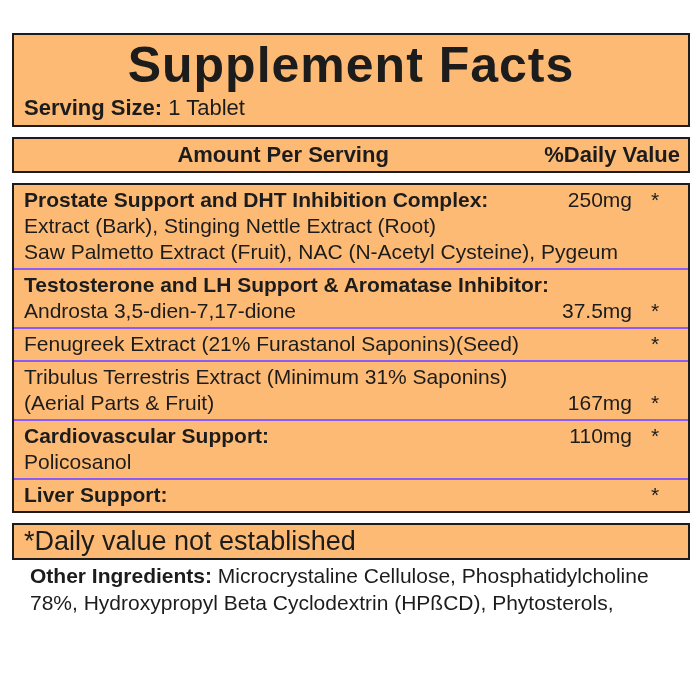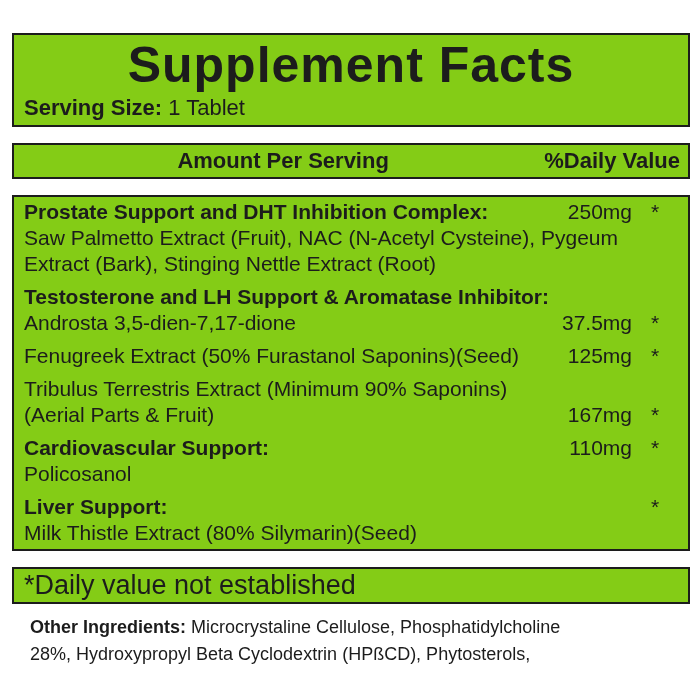--- a/index.html
+++ b/index.html
@@ -10,24 +10,24 @@
     color: #1c1c1c;
     -webkit-font-smoothing: antialiased;
   }
   .label-wrap {
     position: absolute;
     left: 12px; top: 33px;
     width: 678px;
   }
   .box {
     border: 2px solid #1c1c1c;
-    background: #84cc16;
+    background: #fdba74;
     box-sizing: border-box;
   }
-  .box + .box { margin-top: 16px; }
+  .box + .box { margin-top: 10px; }
 
   
   .title-box { padding: 2px 10px 4px; }
   .sf-title {
     text-align: center;
     font-weight: bold;
     font-size: 50px;
     line-height: 56px;
     letter-spacing: 1px;
     white-space: nowrap;
@@ -55,39 +55,39 @@
   }
   .hdr-amount { flex: 1; text-align: center; }
   .hdr-dv { text-align: right; }
 
   
   .section {
     padding: 2px 10px 3px;
     font-size: 21px;
     line-height: 26px;
   }
-  .section + .section { border-top: 2px solid #84cc16; }
+  .section + .section { border-top: 2px solid #8b5cf6; }
   .row { display: flex; align-items: center; }
   .name { flex: 1; white-space: nowrap; }
   .amt { text-align: right; min-width: 80px; white-space: nowrap; }
   .star { width: 46px; text-align: center; white-space: nowrap; }
   .subline { white-space: nowrap; }
 
   
   .footnote-box {
     padding: 3px 10px 4px;
     font-size: 27px;
     line-height: 26px;
     white-space: nowrap;
   }
 
   
   .other-ing {
-    margin: 10px 6px 0 18px;
-    font-size: 18px;
+    margin: 2px 6px 0 18px;
+    font-size: 21px;
     line-height: 27px;
   }
   .other-ing div { white-space: nowrap; }
 </style>
 </head>
 <body>
 
 <div class="label-wrap">
 
   <div class="box title-box">
@@ -108,43 +108,42 @@
   </div>
 
   <div class="box">
 
     <div class="section">
       <div class="row">
         <span class="name b">Prostate Support and DHT Inhibition Complex:</span>
         <span class="amt">250mg</span>
         <span class="star">*</span>
       </div>
+      <div class="subline">Extract (Bark), Stinging Nettle Extract (Root)</div>
       <div class="subline">Saw Palmetto Extract (Fruit), NAC (N-Acetyl Cysteine), Pygeum</div>
-      <div class="subline">Extract (Bark), Stinging Nettle Extract (Root)</div>
     </div>
 
     <div class="section">
       <div class="subline b">Testosterone and LH Support &amp; Aromatase Inhibitor:</div>
       <div class="row">
         <span class="name">Androsta 3,5-dien-7,17-dione</span>
         <span class="amt">37.5mg</span>
         <span class="star">*</span>
       </div>
     </div>
 
     <div class="section">
       <div class="row">
-        <span class="name">Fenugreek Extract (50% Furastanol Saponins)(Seed)</span>
-        <span class="amt">125mg</span>
+        <span class="name">Fenugreek Extract (21% Furastanol Saponins)(Seed)</span>
         <span class="star">*</span>
       </div>
     </div>
 
     <div class="section">
-      <div class="subline">Tribulus Terrestris Extract (Minimum 90% Saponins)</div>
+      <div class="subline">Tribulus Terrestris Extract (Minimum 31% Saponins)</div>
       <div class="row">
         <span class="name">(Aerial Parts &amp; Fruit)</span>
         <span class="amt">167mg</span>
         <span class="star">*</span>
       </div>
     </div>
 
     <div class="section">
       <div class="row">
         <span class="name b">Cardiovascular Support:</span>
@@ -152,27 +151,26 @@
         <span class="star">*</span>
       </div>
       <div class="subline">Policosanol</div>
     </div>
 
     <div class="section">
       <div class="row">
         <span class="name b">Liver Support:</span>
         <span class="star">*</span>
       </div>
-      <div class="subline">Milk Thistle Extract (80% Silymarin)(Seed)</div>
     </div>
 
   </div>
 
   <div class="box footnote-box">
     <span>*Daily value not established</span>
   </div>
 
   <div class="other-ing">
     <div><span class="b">Other Ingredients:</span><span> Microcrystaline Cellulose, Phosphatidylcholine</span></div>
-    <div>28%, Hydroxypropyl  Beta Cyclodextrin (HPßCD), Phytosterols,</div>
+    <div>78%, Hydroxypropyl  Beta Cyclodextrin (HPßCD), Phytosterols,</div>
   </div>
 
 </div>
 
 </body></html>

